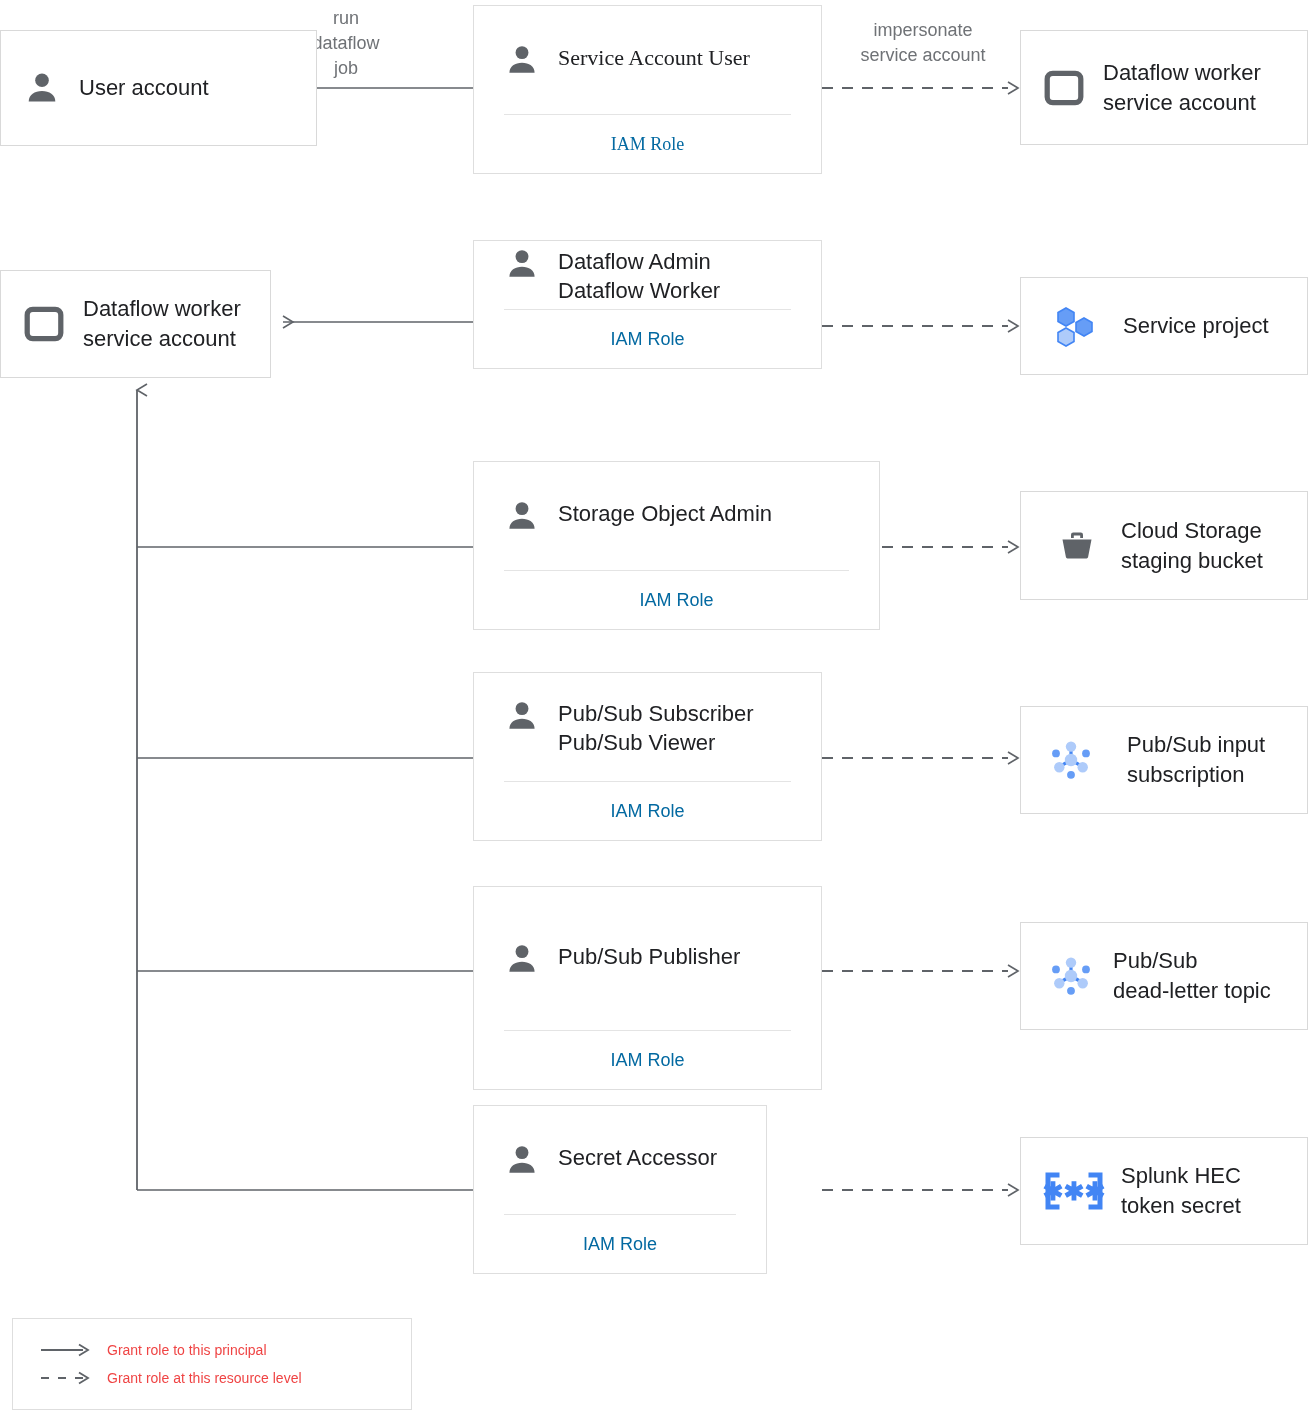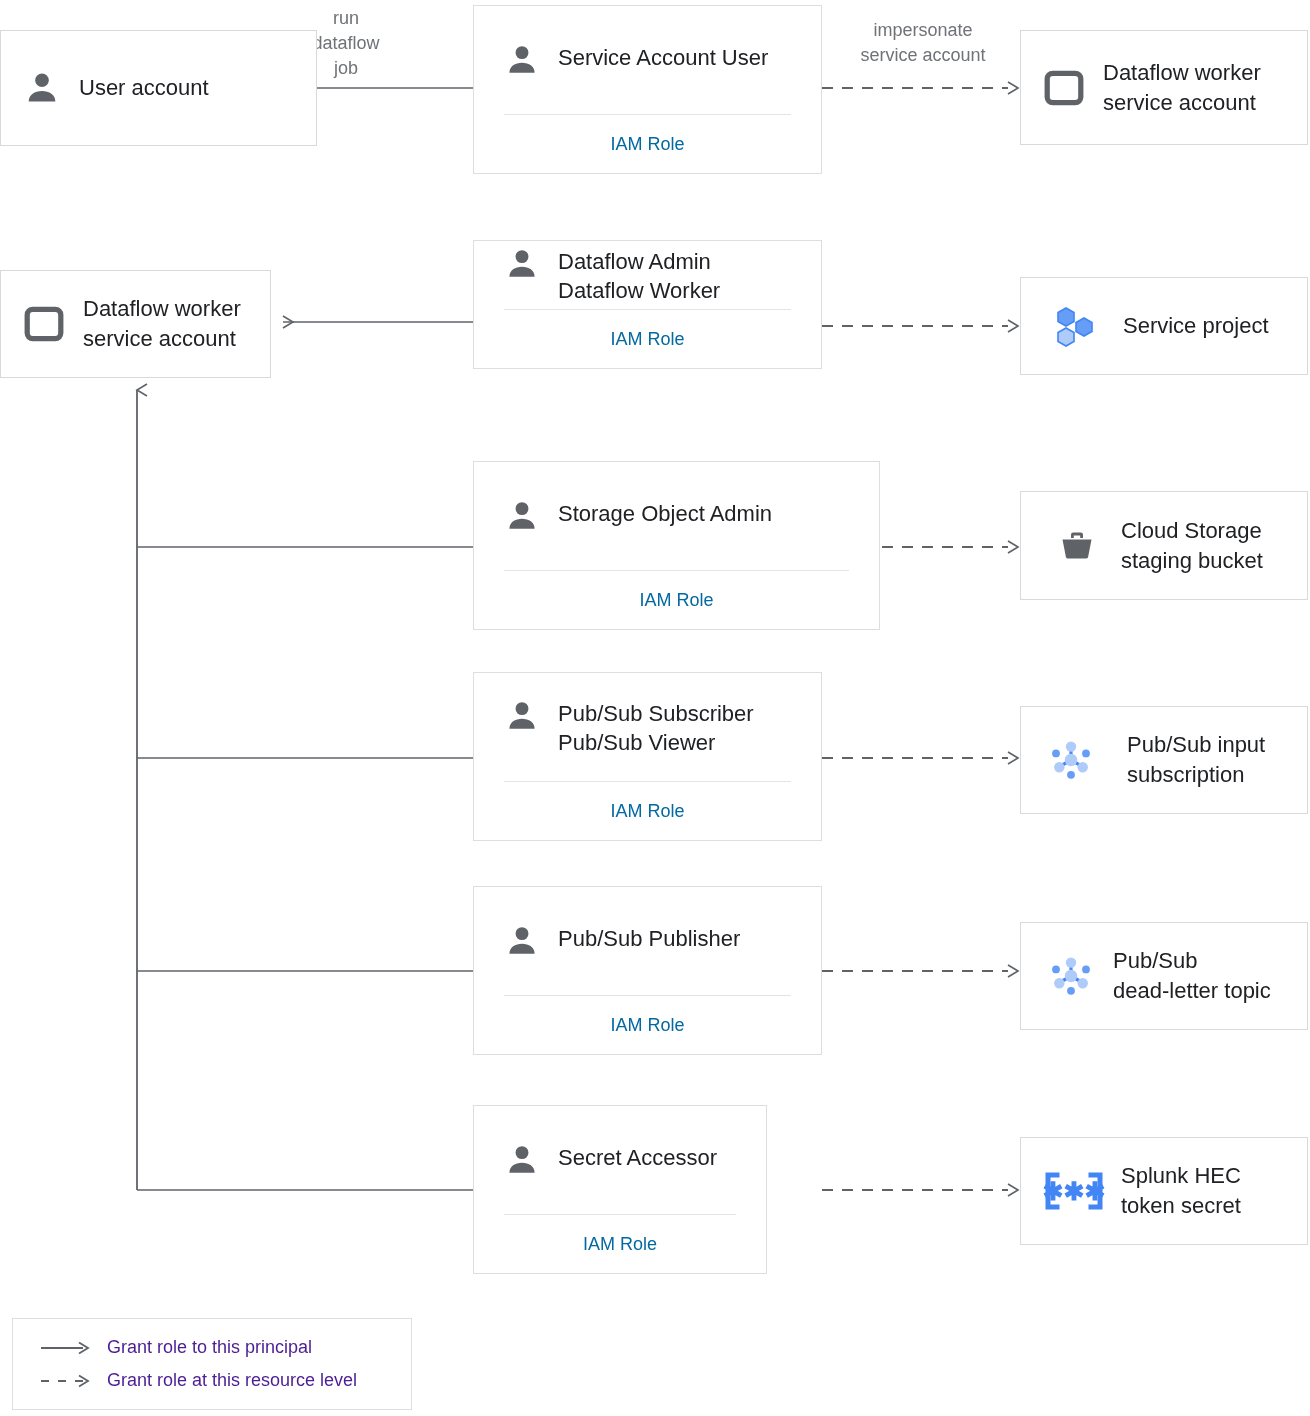--- a/index.html
+++ b/index.html
@@ -132,22 +132,22 @@
     gap: 12px;
     padding-left: 26px;
   }
   .legend-row {
     display: flex;
     align-items: center;
     gap: 16px;
   }
   .legend-glyph { width: 52px; height: 16px; flex: 0 0 auto; }
   .legend-text {
-    font-size: 18px;
-    color: #4c1d95;
+    font-size: 14px;
+    color: #ef4444;
     text-align: center;
   }
 </style>
 </head>
 <body>
 
 <div id="diagram">
 
   <svg class="svg-layer" viewBox="0 0 1310 1416">
     <defs>
@@ -210,21 +210,21 @@
         <svg viewBox="0 0 24 24" width="42" height="42">
           <rect x="2.4" y="3.6" width="19.2" height="16.8" rx="3.2" fill="none" stroke="#5f6368" stroke-width="3"></rect>
           <rect x="5.4" y="7.4" width="13.2" height="9.6" fill="#ffffff"></rect>
         </svg>
       </span>
       <span class="node-label">Dataflow worker
 service account</span>
     </div>
   </div>
 
-  <div class="role-card" style="left:473px; top:5px; width:349px; height:169px;">
+  <div class="role-card" style="left:473px; top:5px; width:349px; height:169px;font-family:Liberation Serif, serif;">
     <div class="role-top">
       <div class="role-top-inner">
         <span class="icon icon-person-sm">
           <svg viewBox="0 0 24 24" width="36" height="36">
             <circle cx="12" cy="7.1" r="4.3" fill="#5f6368"></circle>
             <path d="M3.6 20.5c0-4.2 3.8-6.6 8.4-6.6s8.4 2.4 8.4 6.6z" fill="#5f6368"></path>
           </svg>
         </span>
         <span class="role-name">Service Account User</span>
       </div>
@@ -284,21 +284,21 @@
         <span class="role-name">Pub/Sub Subscriber
 Pub/Sub Viewer</span>
       </div>
     </div>
     <div class="role-divider"></div>
     <div class="role-foot">
       <span class="role-foot-label">IAM Role</span>
     </div>
   </div>
 
-  <div class="role-card" style="left:473px; top:886px; width:349px; height:169px;">
+  <div class="role-card" style="left:473px; top:886px; width:349px; height:204px;">
     <div class="role-top">
       <div class="role-top-inner">
         <span class="icon icon-person-sm">
           <svg viewBox="0 0 24 24" width="36" height="36">
             <circle cx="12" cy="7.1" r="4.3" fill="#5f6368"></circle>
             <path d="M3.6 20.5c0-4.2 3.8-6.6 8.4-6.6s8.4 2.4 8.4 6.6z" fill="#5f6368"></path>
           </svg>
         </span>
         <span class="role-name">Pub/Sub Publisher</span>
       </div>

